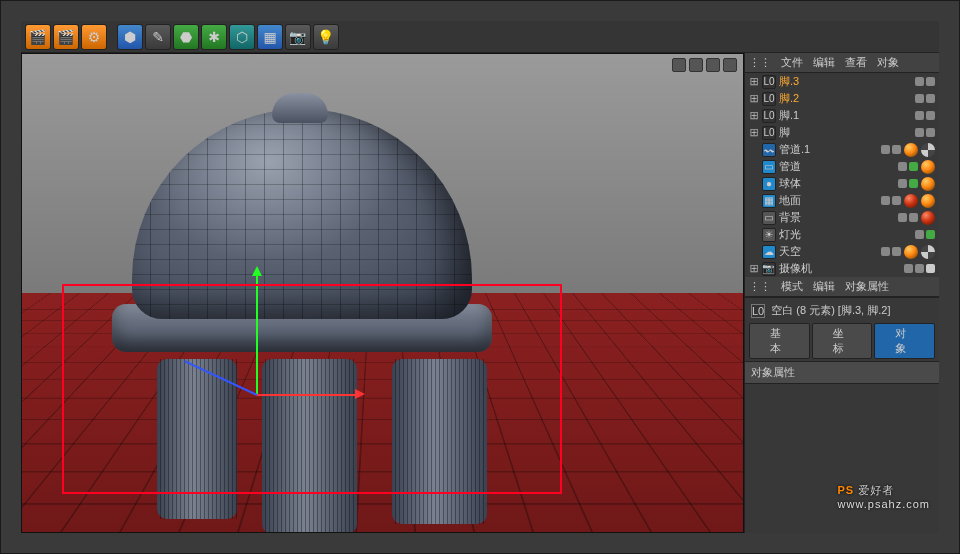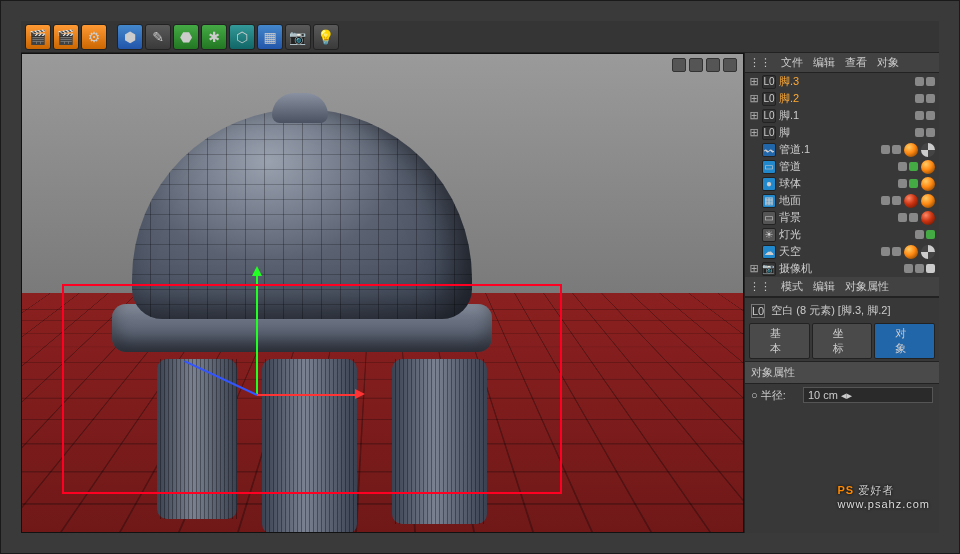--- a/index.html
+++ b/index.html
@@ -260,24 +260,20 @@
           <span class="ico ico-null">L0</span>
           <span>空白 (8 元素) [脚.3, 脚.2]</span>
         </div>
         <div class="tri-tabs">
           <span>基本</span>
           <span>坐标</span>
           <span class="active">对象</span>
         </div>
         <div class="section-head">对象属性</div>
         <div id="attrs">
-              <div class="attr-row">
-                <span class="attr-label">○ 半径:</span>
-  <span class="attr-input">10 cm ◂▸</span>
-              </div>
             </div>
       </div>
     </div>
   </div>
 </div>
 </div>
 
 <div class="watermark">
   <span><b>PS</b> <span>爱好者</span></span>
   <small>www.psahz.com</small>

